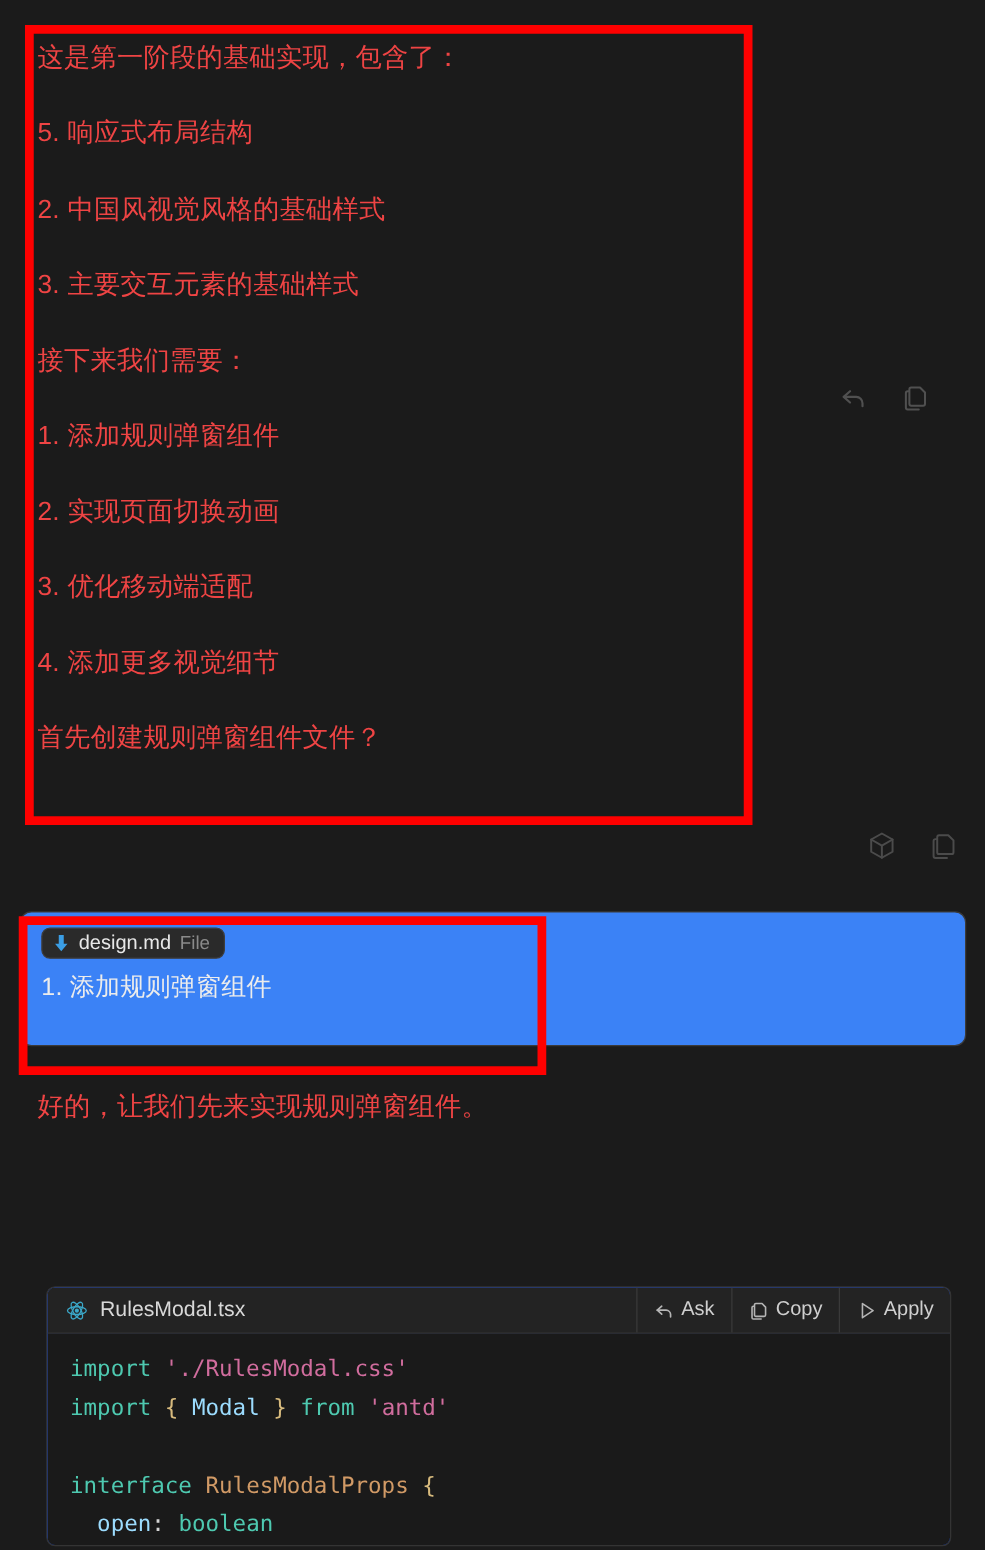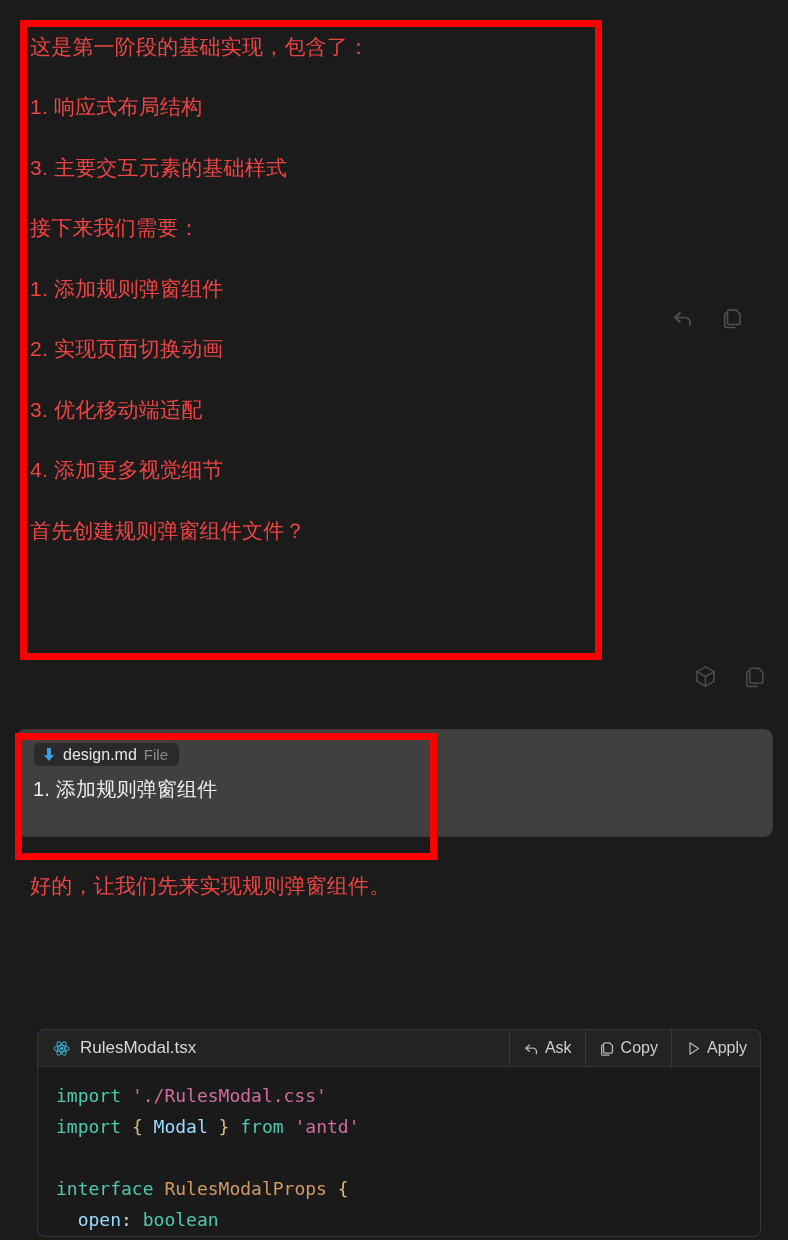--- a/index.html
+++ b/index.html
@@ -65,21 +65,21 @@
   
   #user-card {
     position: absolute;
     left: 16px;
     top: 729px;
     width: 757px;
     height: 108px;
     box-sizing: border-box;
     border: 1px solid #3a3a3a;
     border-radius: 9px;
-    background: #404040;
+    background: #3b82f6;
     padding: 12px 16px;
   }
   .file-chip {
     display: inline-flex;
     align-items: center;
     gap: 7px;
     background: #2a2a2a;
     border: 1px solid #3d3d3d;
     border-radius: 7px;
     padding: 4px 11px 4px 8px;
@@ -181,21 +181,22 @@
   .t-strp { color: #d16d9e; }
   .t-type { color: #d19a66; }
   .t-prop { color: #9cdcfe; }
   .t-plain{ color: #d4d4d4; }
 </style>
 </head>
 <body>
 
 <div id="assistant-block-1">
   <p class="para">这是第一阶段的基础实现，包含了：</p>
-  <p class="para">1. 响应式布局结构</p>
+  <p class="para">5. 响应式布局结构</p>
+  <p class="para">2. 中国风视觉风格的基础样式</p>
   <p class="para">3. 主要交互元素的基础样式</p>
   <p class="para">接下来我们需要：</p>
   <p class="para">1. 添加规则弹窗组件</p>
   <p class="para">2. 实现页面切换动画</p>
   <p class="para">3. 优化移动端适配</p>
   <p class="para">4. 添加更多视觉细节</p>
   <p class="para">首先创建规则弹窗组件文件？</p>
 </div>
 
 <div class="action-row" style="left:668px; top:303px;">

